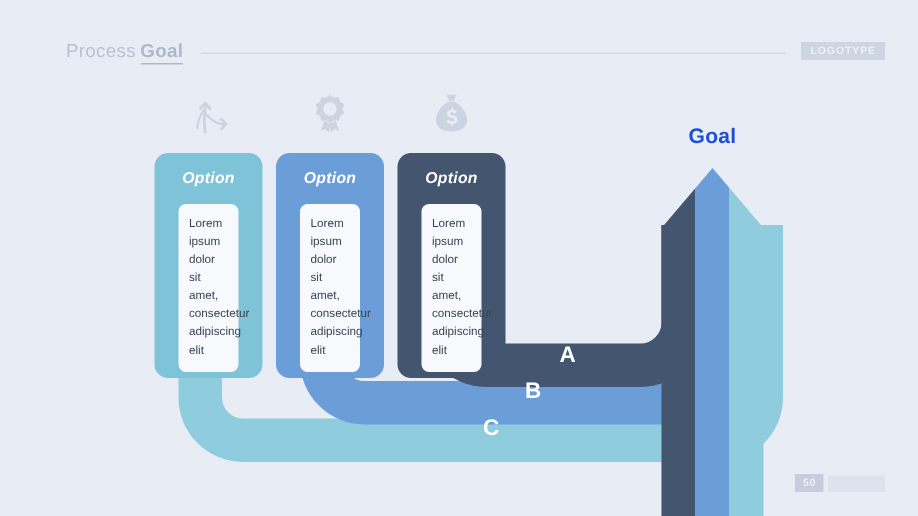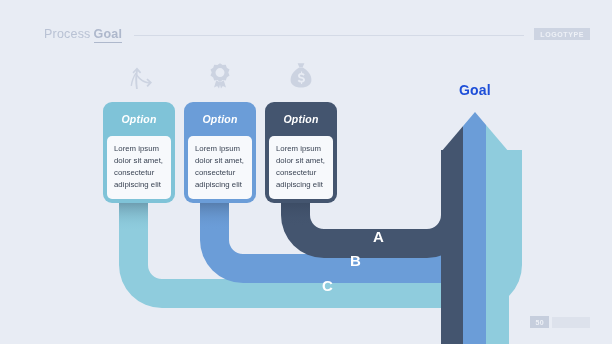--- a/index.html
+++ b/index.html
@@ -27,21 +27,21 @@
   .icon svg{width:100%;height:100%;display:block;fill:currentColor;}
 
   
   .ribbons{position:absolute;left:0;top:0;width:612px;height:344px;}
 
   
   .card{position:absolute;width:72px;border-radius:9px;overflow:hidden;}
   .card-head{height:34px;display:flex;align-items:center;justify-content:center;}
   .card-head span{color:#ffffff;font-weight:bold;font-size:10.5px;letter-spacing:.2px;font-style:italic;}
   .card-body{
-    background:#f7f9fc;margin:0 4px 4px;border-radius:5px;
+    background:#f7f9fc;margin:0 16px 4px;border-radius:5px;
     padding:7px 7px 8px;color:#3a4454;font-size:7.8px;line-height:1.55;
   }
 
   
   .goal-label{
     position:absolute;left:437px;top:82px;width:76px;text-align:center;
     font-size:14px;font-weight:bold;color:#1d4ed8;letter-spacing:.2px;
   }
 
   

